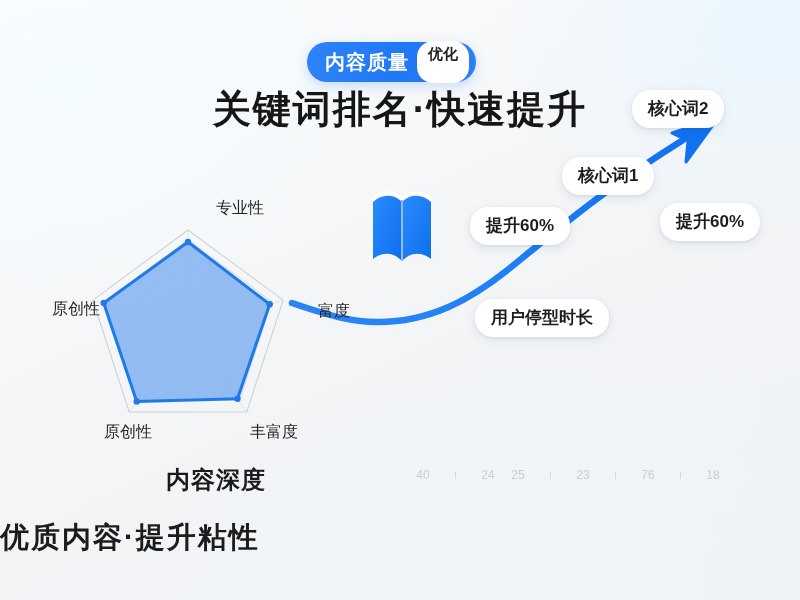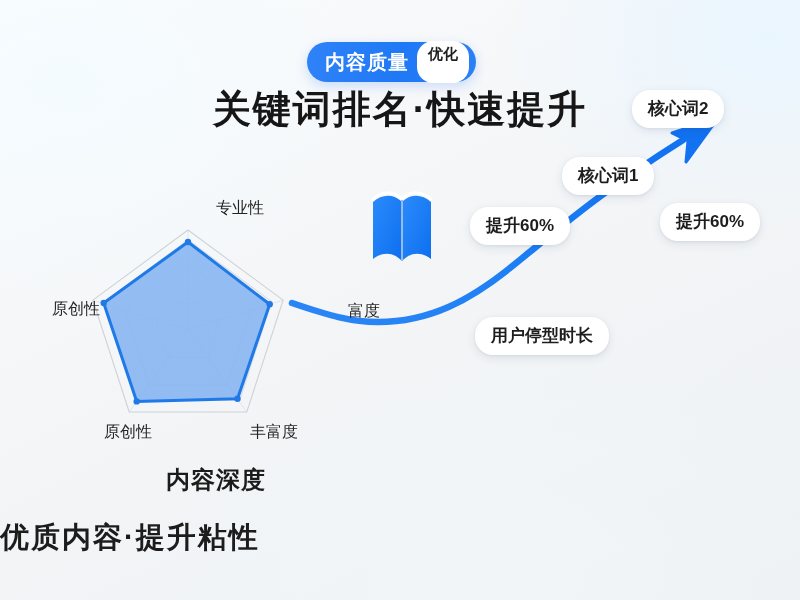--- a/index.html
+++ b/index.html
@@ -98,34 +98,34 @@
     font-weight: 600;
     line-height: 1;
     padding: 10px 16px 11px;
     white-space: nowrap;
     box-shadow: 0 3px 10px rgba(35,60,100,0.10), 0 1px 3px rgba(35,60,100,0.07);
   }
   .pill-kw2  { left: 632px; top: 90px; text-align: right; }
   .pill-kw1  { left: 562px; top: 157px; }
   .pill-up-l { left: 470px; top: 207px; }
   .pill-up-r { left: 660px; top: 203px; }
-  .pill-dur  { left: 475px; top: 299px; margin-top: 18px; }
+  .pill-dur  { left: 475px; top: 299px; }
   .radar-label {
     position: absolute;
     font-size: 16px;
     color: #242424;
     font-weight: 500;
     white-space: nowrap;
     line-height: 1;
   }
   .rl-pro   { left: 172px; top: 200px; margin-left: 44px; }
   .rl-orig  { left: 52px;  top: 301px; }
   .rl-orig2 { left: 104px; top: 424px; }
   .rl-rich  { left: 250px; top: 424px; }
-  .rl-fu    { left: 318px; top: 303px; margin-left: 30px; }
+  .rl-fu    { left: 318px; top: 303px; }
 
   .deep-label {
     position: absolute;
     left: 166px;
     top: 468px;
     font-size: 24px;
     font-weight: 700;
     color: #1b1b1b;
     letter-spacing: 1px;
     white-space: nowrap;
@@ -248,16 +248,28 @@
   <div class="radar-label rl-orig">原创性</div>
 
   <div class="deep-label">内容深度</div>
 
   <div class="pill pill-kw2">核心词2</div>
   <div class="pill pill-kw1">核心词1</div>
   <div class="pill pill-up-l">提升60%</div>
   <div class="pill pill-up-r">提升60%</div>
   <div class="pill pill-dur">用户停型时长</div>
 
+  <div class="axis-strip">
+    <span class="axis-tick-num">40</span>
+    <span class="axis-tick-mark"></span>
+    <span class="axis-tick-num">24</span>
+    <span class="axis-tick-num">25</span>
+    <span class="axis-tick-mark"></span>
+    <span class="axis-tick-num">23</span>
+    <span class="axis-tick-mark"></span>
+    <span class="axis-tick-num">76</span>
+    <span class="axis-tick-mark"></span>
+    <span class="axis-tick-num">18</span>
+  </div>
 
   <div class="headline-sub">优质内容·提升粘性</div>
 
 </div>
 
 </body></html>

